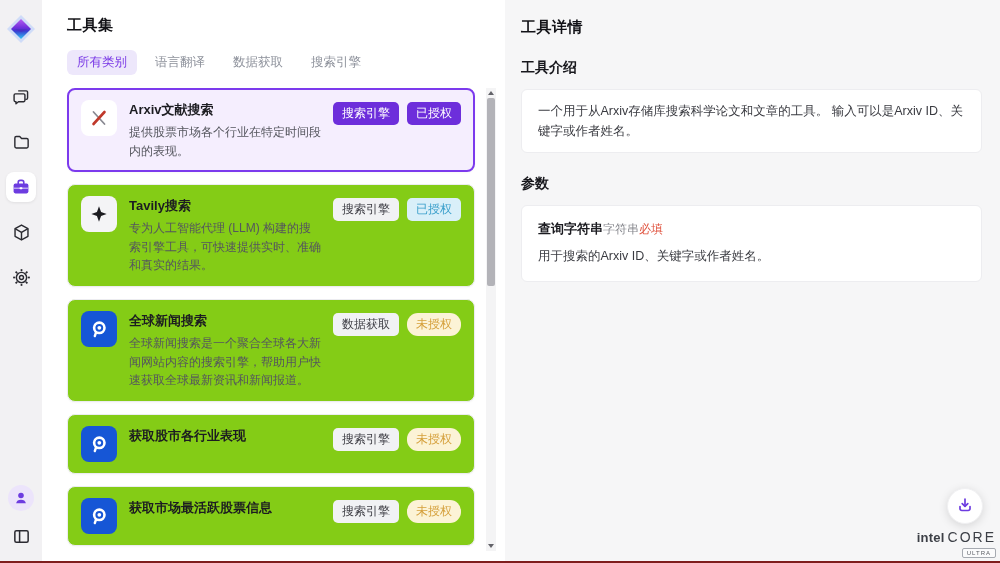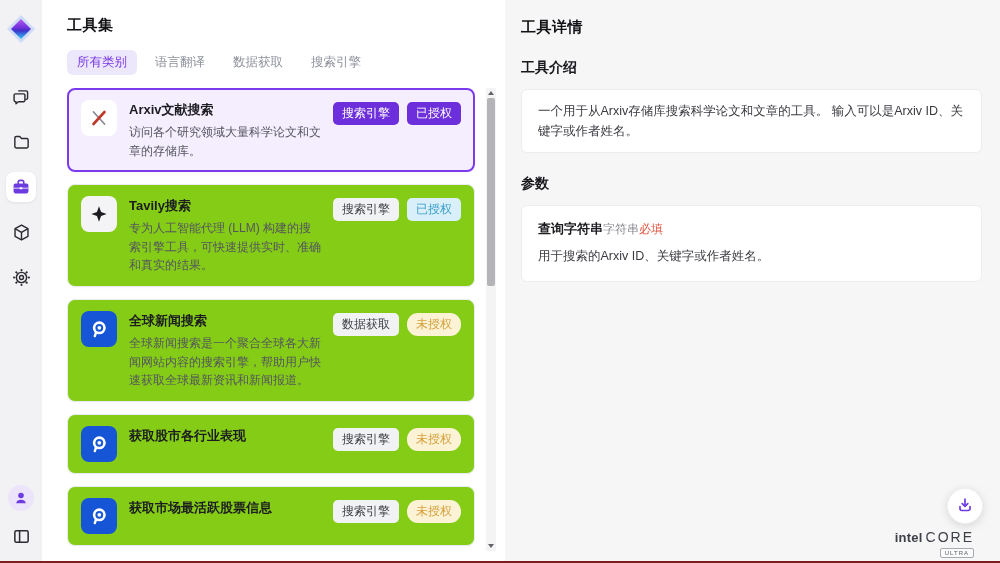--- a/index.html
+++ b/index.html
@@ -81,21 +81,21 @@
   .param-type { font-size:12px; color:#85868c; }
   .param-required { font-size:12px; color:#e0533f; }
   .param-desc { font-size:12.5px; color:#3a3b41; }
 
   
   .download-btn {
     position:absolute; right:17px; bottom:37px; width:36px; height:36px; border-radius:50%;
     background:#fff; box-shadow:0 2px 10px rgba(0,0,0,.13); display:flex; align-items:center;
     justify-content:center; cursor:pointer; border:1px solid #f0f0f2;
   }
-  .intel-brand { position:absolute; right:26px; bottom:3px; text-align:right; line-height:1; color:#3c3f46; }
+  .intel-brand { position:absolute; right:4px; bottom:3px; text-align:right; line-height:1; color:#3c3f46; }
   .intel-row { display:flex; align-items:baseline; gap:3px; justify-content:flex-end; }
   .intel-word { font-size:13px; font-weight:bold; letter-spacing:.2px; }
   .core-word { font-size:14px; letter-spacing:2px; text-transform:uppercase; font-weight:400; }
   .ultra-badge { display:inline-block; margin-top:2px; font-size:6px; letter-spacing:1px;
     border:1px solid #a6aab1; border-radius:2px; padding:1px 4px; color:#5a5d63; background:#fbfbfc; }
 </style>
 </head>
 <body>
 
 <div class="page">
@@ -199,21 +199,21 @@
 
         <div class="tool-card selected">
           <div class="tool-icon">
             <svg width="22" height="22" viewBox="0 0 22 22" fill="none" stroke-linecap="round">
               <line x1="5.5" y1="5" x2="16.5" y2="17" stroke="#8a8a93" stroke-width="1.8"></line>
               <line x1="16.5" y1="5" x2="5.5" y2="17" stroke="#c0392b" stroke-width="2.6"></line>
             </svg>
           </div>
           <div class="tool-body">
             <div class="tool-title">Arxiv文献搜索</div>
-            <div class="tool-desc">访问各个研究领域大量科学论文和文章的存储库。</div>
+            <div class="tool-desc">提供股票市场各个行业在特定时间段内的表现。</div>
           </div>
           <div class="tool-badges">
             <span class="badge badge-cat">搜索引擎</span>
             <span class="badge badge-cyan">已授权</span>
           </div>
         </div>
 
         <div class="tool-card">
           <div class="tool-icon">
             <svg width="18" height="18" viewBox="0 0 20 20">

